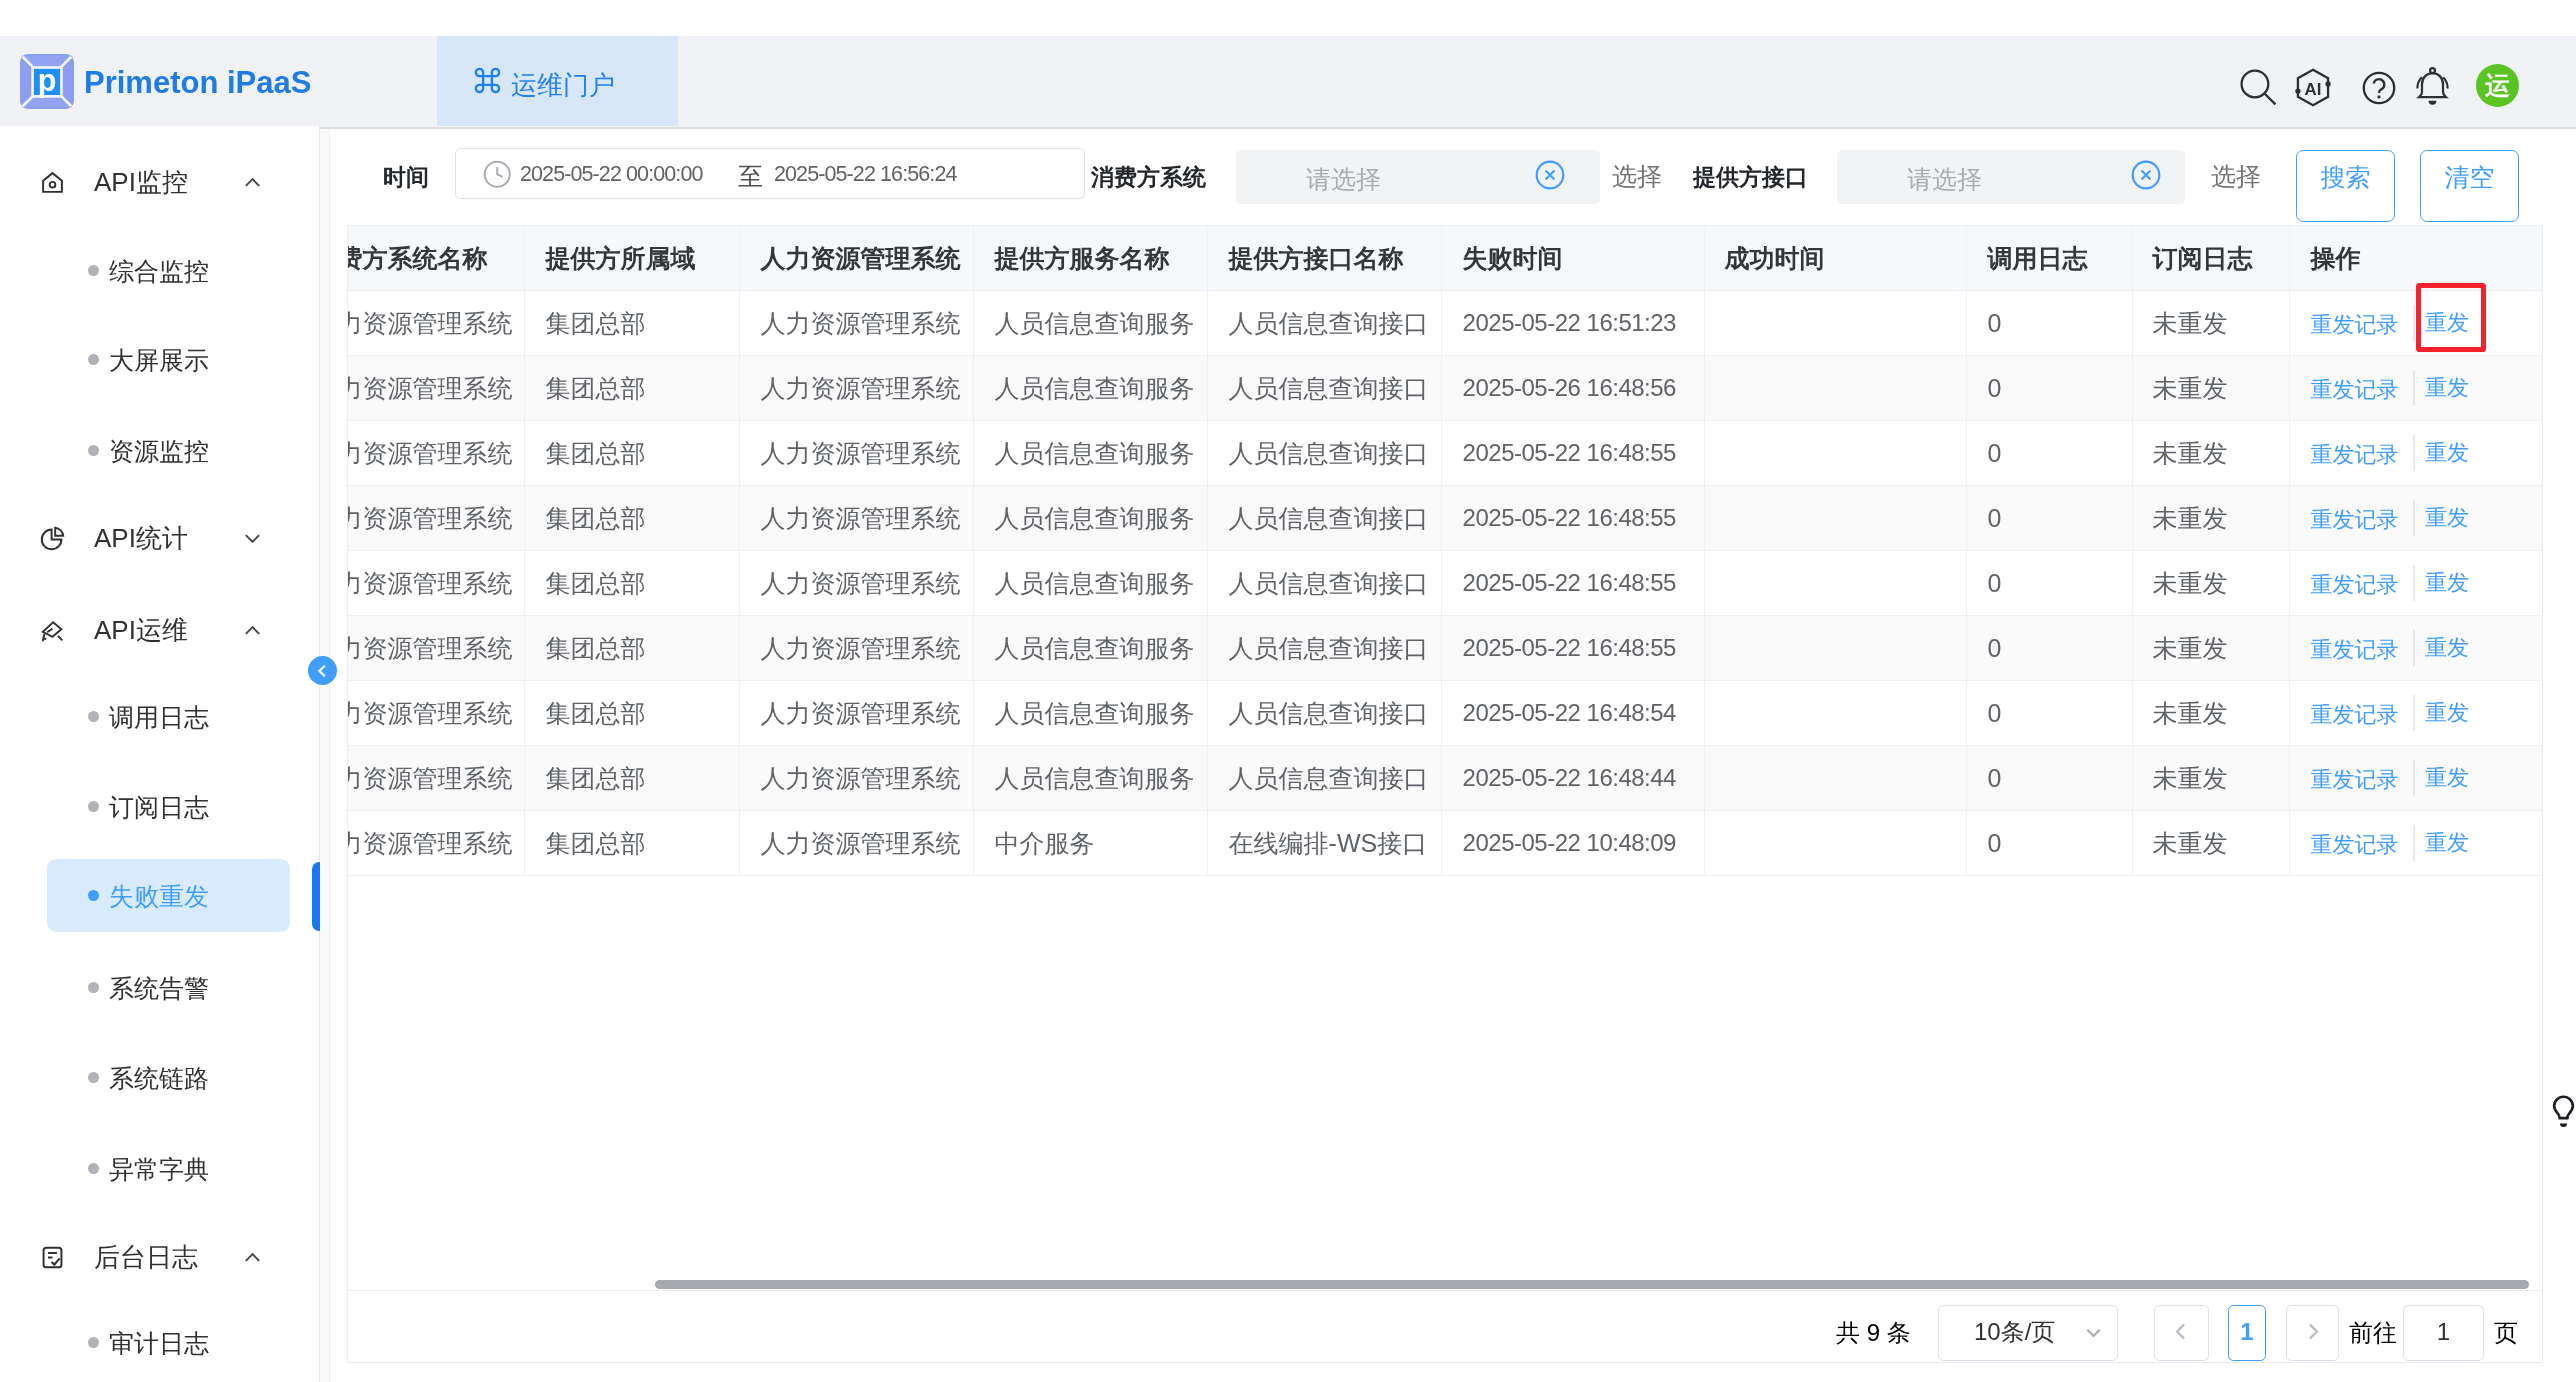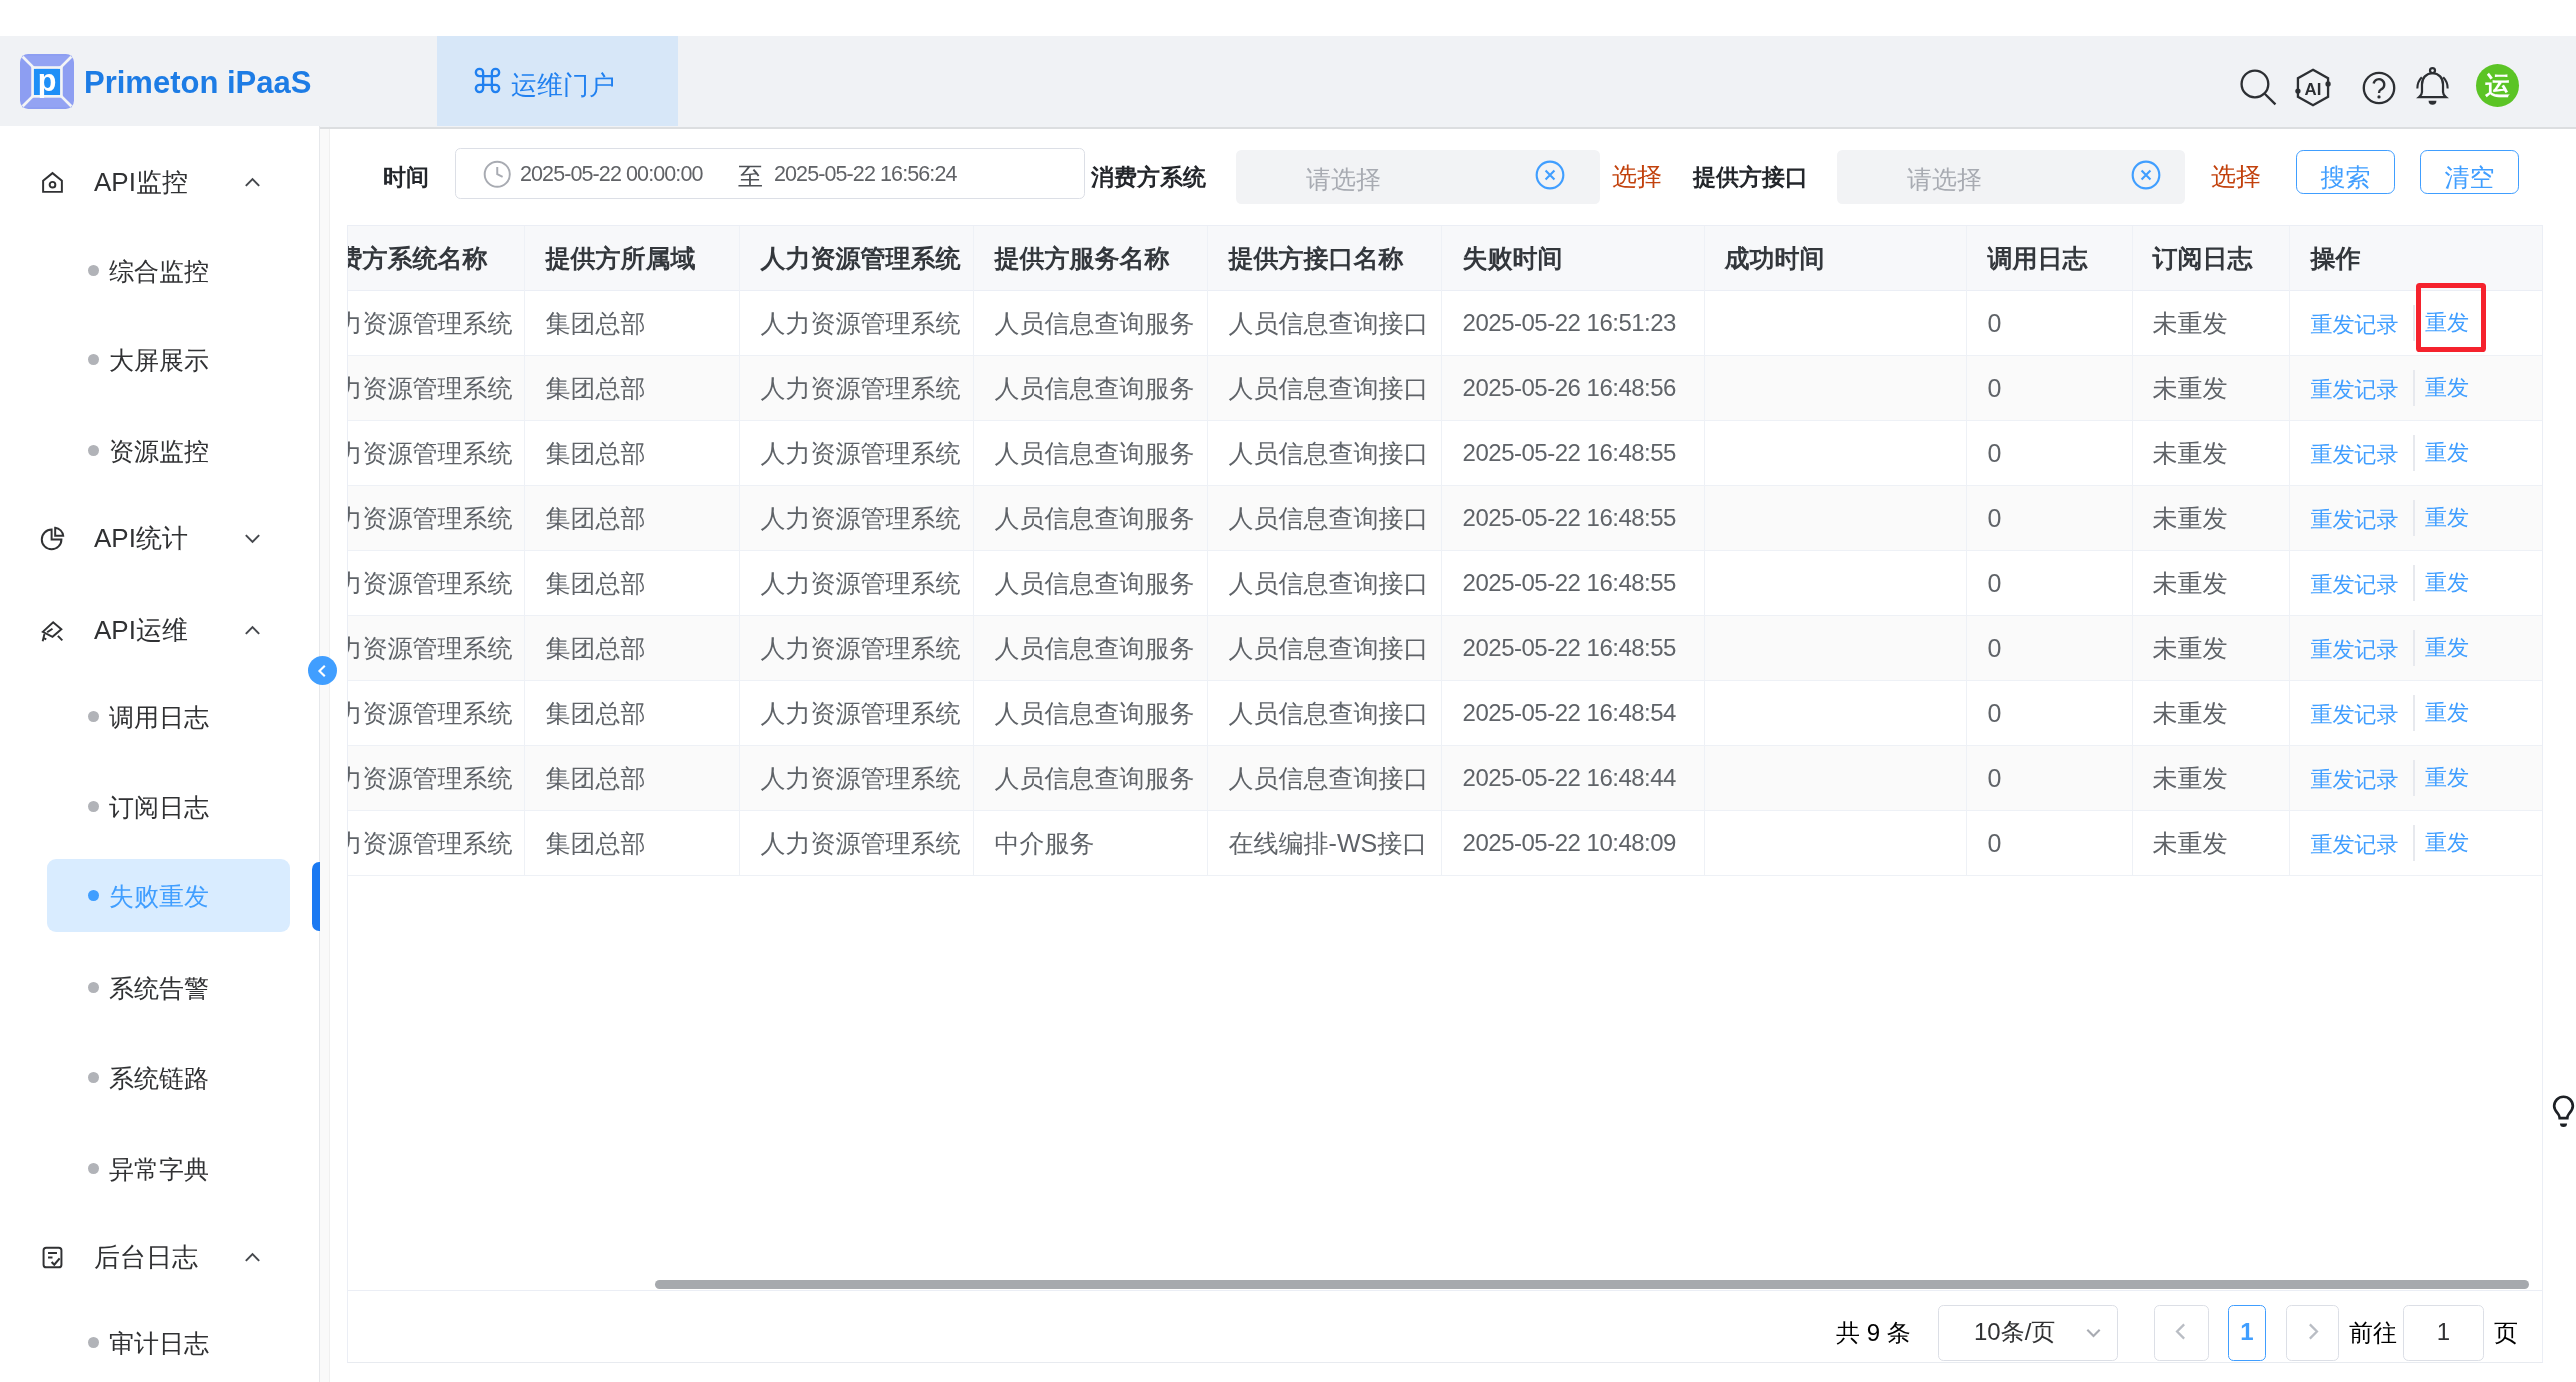--- a/index.html
+++ b/index.html
@@ -28,22 +28,22 @@
 .smi.sel .tx { color:#409eff; }
 #collapse { left:308px; top:656px; width:29px; height:29px; border-radius:50%; background:#409eff; display:flex; align-items:center; justify-content:center; }
 
 
 .flabel { font-size:23px; font-weight:600; color:#23262b; }
 #date-box { left:455px; top:148px; width:630px; height:51px; border:1.8px solid #dcdfe6; border-radius:5.4px; background:#fff; }
 .dtx { font-size:21.5px; letter-spacing:-0.9px; color:#606266; }
 #sel1 { left:1236px; top:150px; width:364px; height:54px; background:#f2f3f5; border-radius:5.4px; }
 #sel2 { left:1837px; top:150px; width:348px; height:54px; background:#f2f3f5; border-radius:5.4px; }
 .ph { position:absolute; top:13.4px; left:30px; font-size:25px; color:#a8abb2;margin-left:40px; }
-.blink { font-size:25px; color:#c2410c; }
-.btn { position:absolute; top:150px; height:44px; border:1.8px solid #409eff; border-radius:7.2px; background:#fff; color:#409eff; font-size:25px; text-align:center; line-height:52px; }
+.blink { font-size:25px; color:#737373; }
+.btn { position:absolute; top:150px; height:72px; border:1.8px solid #409eff; border-radius:7.2px; background:#fff; color:#409eff; font-size:25px; text-align:center; line-height:52px; }
 
 
 #card { left:347px; top:225px; width:2196px; height:1066px; border:1.8px solid #ebeef5; overflow:hidden; background:#fff; }
 #tbl { position:absolute; left:-56px; top:0; width:2252px; }
 .trow { position:relative; width:2252px; height:65px; border-bottom:1.8px solid #eef1f6; }
 .trow.head { background:#f7f8fa; border-bottom:1.8px solid #ebeef5; height:65px; }
 .trow.even { background:#fafafa; }
 .cell { position:absolute; top:0; height:65px; line-height:64px; font-size:25px; color:#5f6368; padding-left:20.6px; white-space:nowrap; overflow:hidden; border-right:1.8px solid #eef1f6; }
 .head .cell { font-weight:bold; color:#33373c; }
 .c0 { left:0px;    width:233px; }

